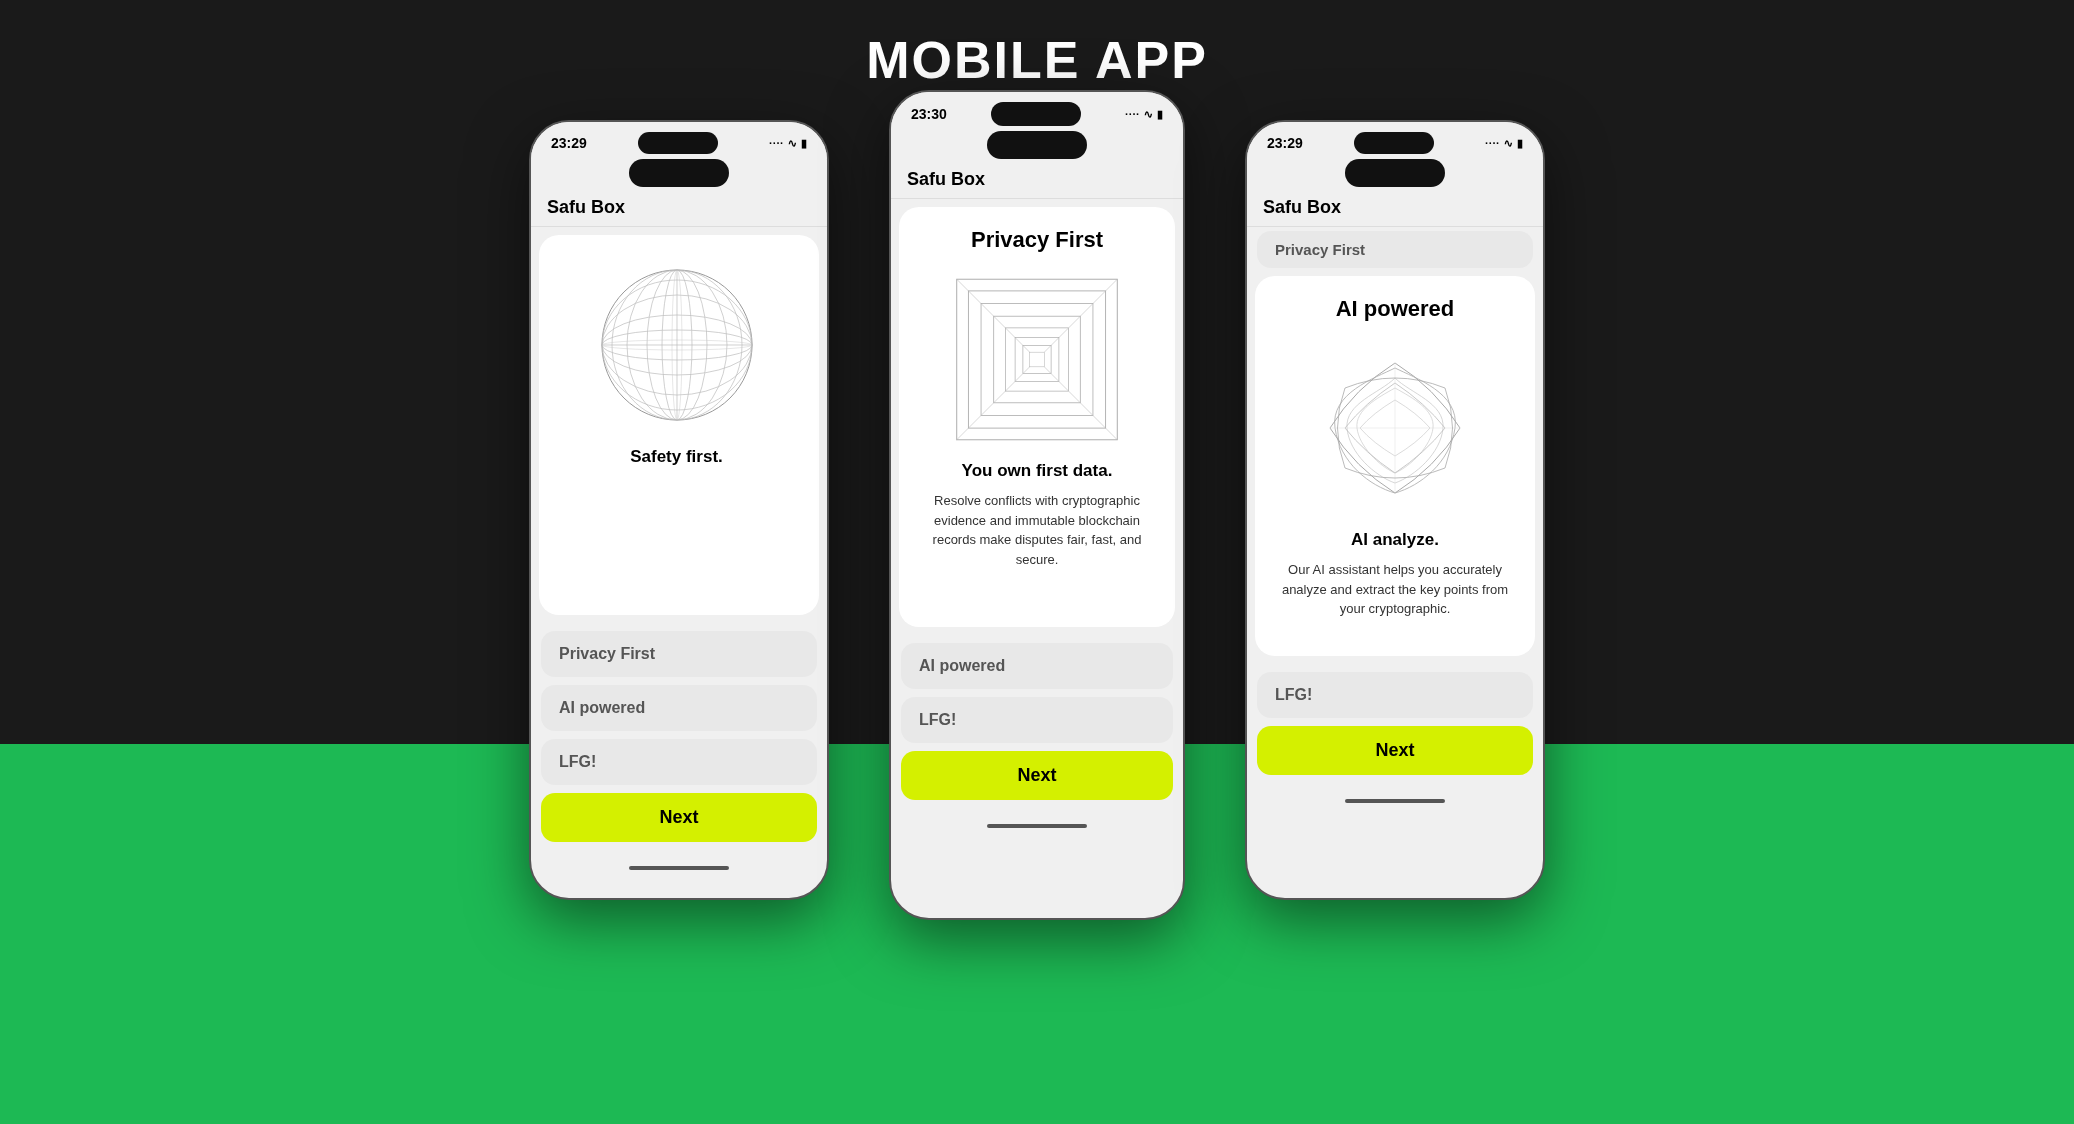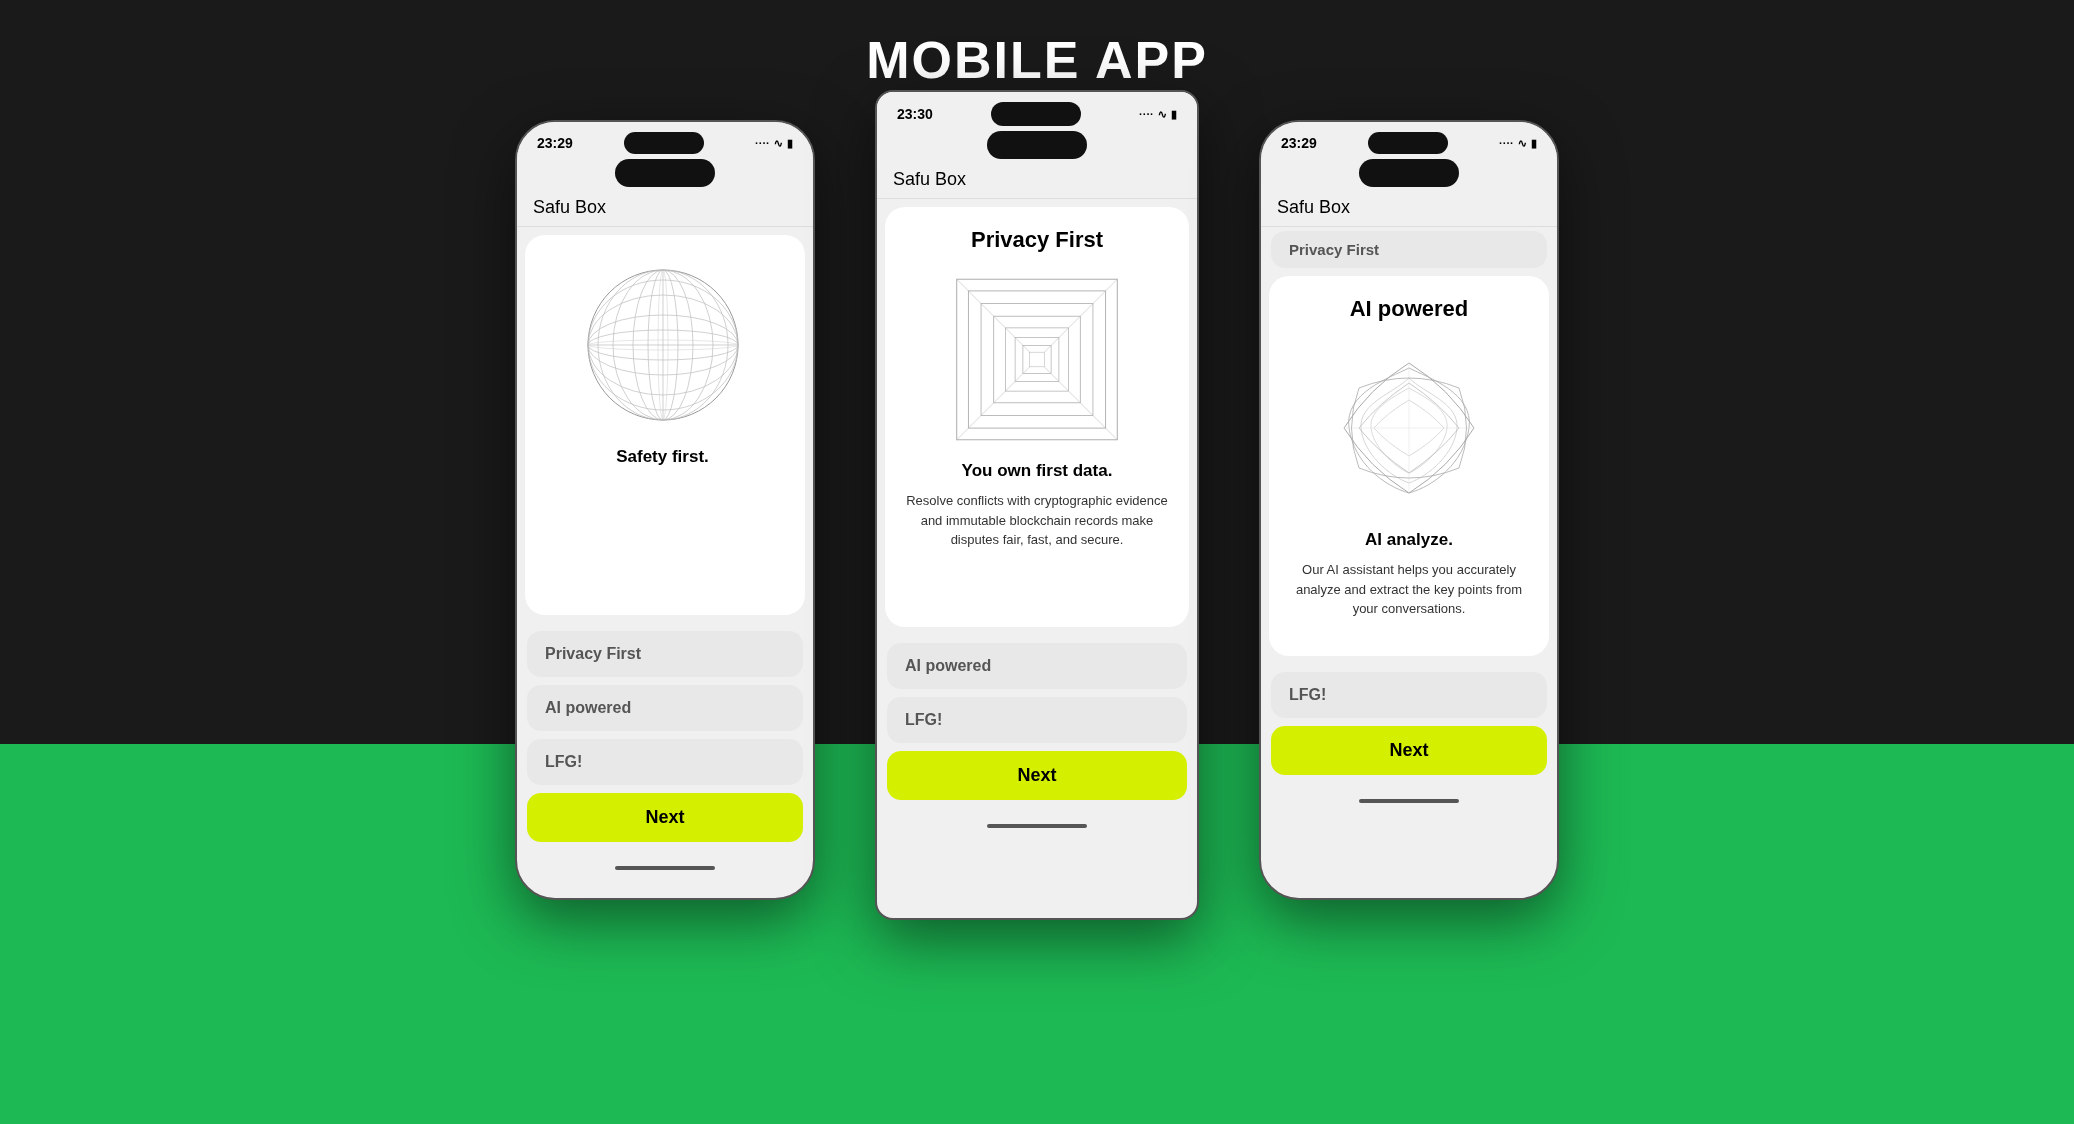--- a/index.html
+++ b/index.html
@@ -49,21 +49,21 @@
       width: 300px;
       background: #f0f0f0;
       border-radius: 40px;
       border: 2px solid #555;
       position: relative;
       overflow: hidden;
       box-shadow: 0 20px 60px rgba(0,0,0,0.5);
     }
 
     .phone-left { width: 300px; height: 780px; margin-top: 0; }
-    .phone-center { width: 324px; height: 830px; margin-top: -30px; border-radius: 18px; }
+    .phone-center { width: 296px; height: 830px; margin-top: -30px; }
     .phone-right { width: 300px; height: 780px; margin-top: 0; }
 
     
     .status-bar {
       display: flex;
       justify-content: space-between;
       align-items: center;
       padding: 10px 20px 5px;
       font-size: 13px;
       font-weight: 600;
@@ -87,21 +87,21 @@
       background: #111;
       border-radius: 20px;
       margin: 0 auto 4px;
     }
 
     
     .nav-title-bar {
       background: #f0f0f0;
       padding: 6px 16px 8px;
       font-size: 18px;
-      font-weight: 400;
+      font-weight: 700;
       color: #000;
       border-bottom: 1px solid #ddd;
     }
 
     
     .phone-content {
       background: white;
       margin: 8px;
       border-radius: 20px;
       padding: 20px 16px;
@@ -361,21 +361,21 @@
           <path d="M90,45 Q120,65 140,90 Q120,115 90,135 Q60,115 40,90 Q60,65 90,45" stroke="#bbb" stroke-width="0.8" fill="none"></path>
           <path d="M90,62 Q112,75 125,90 Q112,105 90,118 Q68,105 55,90 Q68,75 90,62" stroke="#ccc" stroke-width="0.7" fill="none"></path>
 
           <line x1="90" y1="25" x2="90" y2="155" stroke="#ddd" stroke-width="0.5"></line>
           <line x1="25" y1="90" x2="155" y2="90" stroke="#ddd" stroke-width="0.5"></line>
           <path d="M40,50 Q90,30 140,50 Q155,90 140,130 Q90,150 40,130 Q25,90 40,50" stroke="#aaa" stroke-width="0.8" fill="none"></path>
         </svg>
       </div>
 
       <div class="subtitle">AI analyze.</div>
-      <p class="description">Our AI assistant helps you accurately analyze and extract the key points from your conversations.</p>
+      <p class="description">Our AI assistant helps you accurately analyze and extract the key points from your cryptographic.</p>
     </div>
 
     <div class="phone-bottom">
       <div class="nav-pill">
         <span>LFG!</span>
       </div>
       <div class="next-btn">
         <span>Next</span>
       </div>
     </div>

